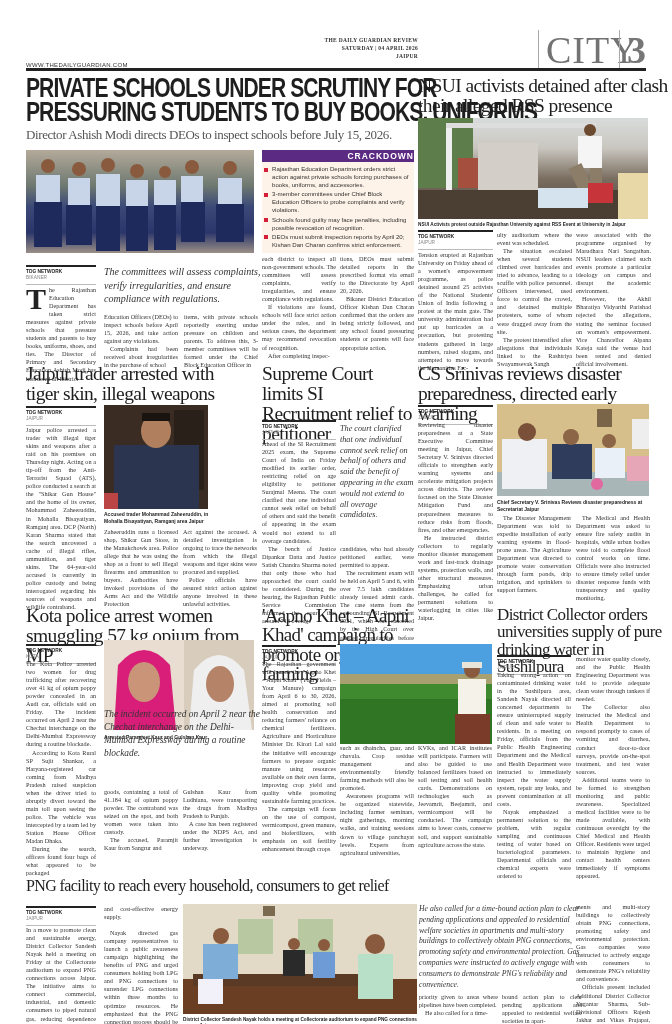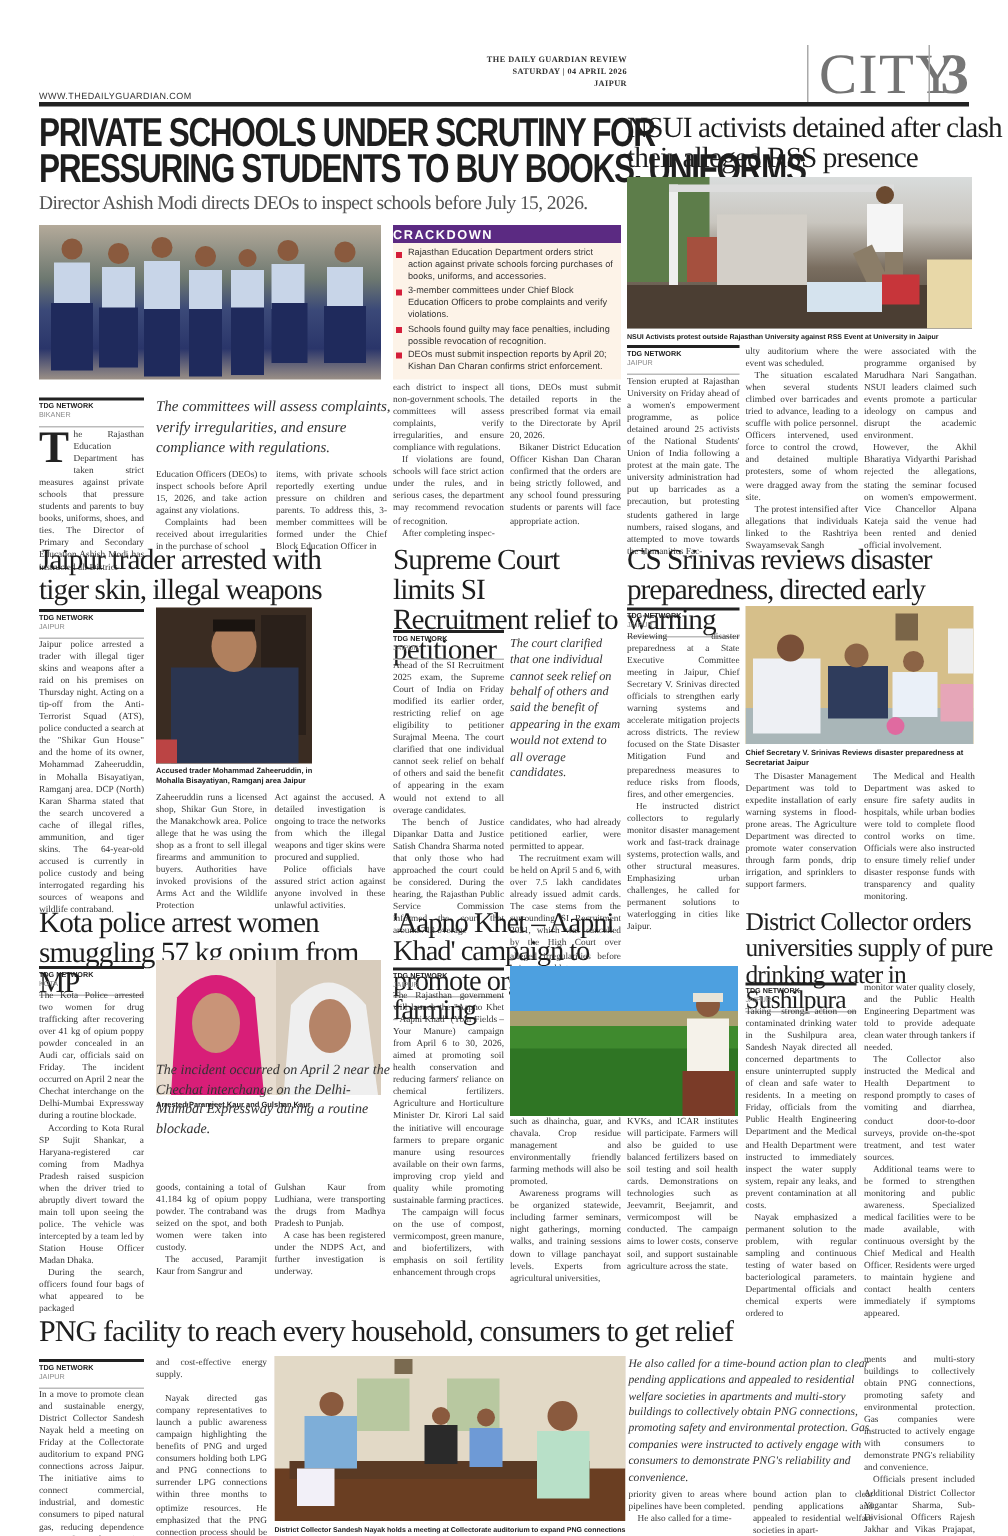--- a/index.html
+++ b/index.html
@@ -18,21 +18,21 @@
 .body{font-family:"Liberation Serif",serif;font-size:6.2px;line-height:8.05px;color:#333;text-align:justify}
 .body p{text-indent:6px}
 .body p.first{text-indent:0}
 .by{font-family:"Liberation Sans",sans-serif;font-size:4.8px;font-weight:bold;color:#222;border-top:2px solid #222;padding-top:2px;line-height:6px}
 .by span{display:block;font-weight:normal;color:#888;border-bottom:1px solid #bbb;padding-bottom:3px;margin-bottom:3px}
 .cap{font-family:"Liberation Sans",sans-serif;font-size:5px;font-weight:bold;line-height:6.5px;color:#222}
 .quote{font-family:"Liberation Serif",serif;font-style:italic;color:#333}
 .photo{overflow:hidden}
 .dropcap{float:left;font-size:30px;line-height:24px;margin:1px 3px 0 0;font-weight:bold;color:#222}
 .box{background:#fdf3e8}
-.box-title{background:#5b2a82;color:#fff;font-family:"Liberation Sans",sans-serif;font-weight:bold;font-size:8.5px;text-align:left;letter-spacing:1px;height:12px;line-height:12px}
+.box-title{background:#5b2a82;color:#fff;font-family:"Liberation Sans",sans-serif;font-weight:bold;font-size:8.5px;text-align:right;letter-spacing:1px;height:12px;line-height:12px}
 .box ul{list-style:none;padding:3px 4px 2px 10px}
 .box li{position:relative;font-family:"Liberation Sans",sans-serif;font-size:6.1px;line-height:8.1px;color:#333;margin-bottom:1px}
 .box li::before{content:"";position:absolute;left:-8px;top:2.5px;width:4px;height:4px;background:#d41e3a}
 </style>
 </head>
 <body>
 
 <div class="abs mast-site">WWW.THEDAILYGUARDIAN.COM</div>
 <div class="abs mast-info">
   <div>THE DAILY GUARDIAN REVIEW</div>
@@ -297,21 +297,21 @@
 <div class="abs body" style="left:497px;top:671px;width:74px">
   <p class="first">Taking strong action on contaminated drinking water in the Sushilpura area, Sandesh Nayak directed all concerned departments to ensure uninterrupted supply of clean and safe water to residents. In a meeting on Friday, officials from the Public Health Engineering Department and the Medical and Health Department were instructed to immediately inspect the water supply system, repair any leaks, and prevent contamination at all costs.</p>
   <p>Nayak emphasized a permanent solution to the problem, with regular sampling and continuous testing of water based on bacteriological parameters. Departmental officials and chemical experts were ordered to</p>
 </div>
 <div class="abs body" style="left:576px;top:655px;width:74px">
   <p class="first">monitor water quality closely, and the Public Health Engineering Department was told to provide adequate clean water through tankers if needed.</p>
   <p>The Collector also instructed the Medical and Health Department to respond promptly to cases of vomiting and diarrhea, conduct door-to-door surveys, provide on-the-spot treatment, and test water sources.</p>
   <p>Additional teams were to be formed to strengthen monitoring and public awareness. Specialized medical facilities were to be made available, with continuous oversight by the Chief Medical and Health Officer. Residents were urged to maintain hygiene and contact health centers immediately if symptoms appeared.</p>
 </div>
 
-<div class="abs hd" style="left:26px;top:878px;width:646px;font-size:20px;letter-spacing:-.6px;white-space:nowrap">PNG facility to reach every household, consumers to get relief</div>
+<div class="abs hd" style="left:26px;top:878px;width:646px;font-size:16px;letter-spacing:-.6px;white-space:nowrap">PNG facility to reach every household, consumers to get relief</div>
 <div class="abs by" style="left:26px;top:906px;width:70px">
   <div>TDG NETWORK</div>
   <span>JAIPUR</span>
 </div>
 <div class="abs body" style="left:26px;top:926px;width:70px">
   <p class="first">In a move to promote clean and sustainable energy, District Collector Sandesh Nayak held a meeting on Friday at the Collectorate auditorium to expand PNG connections across Jaipur. The initiative aims to connect commercial, industrial, and domestic consumers to piped natural gas, reducing dependence on LPG and ensuring uninterrupted, safe,</p>
 </div>
 <div class="abs body" style="left:104px;top:905px;width:74px">
   <p class="first">and cost-effective energy supply.</p>
   <p style="margin-top:8px">Nayak directed gas company representatives to launch a public awareness campaign highlighting the benefits of PNG and urged consumers holding both LPG and PNG connections to surrender LPG connections within three months to optimize resources. He emphasized that the PNG connection process should be simple, quick, and efficient, with</p>

